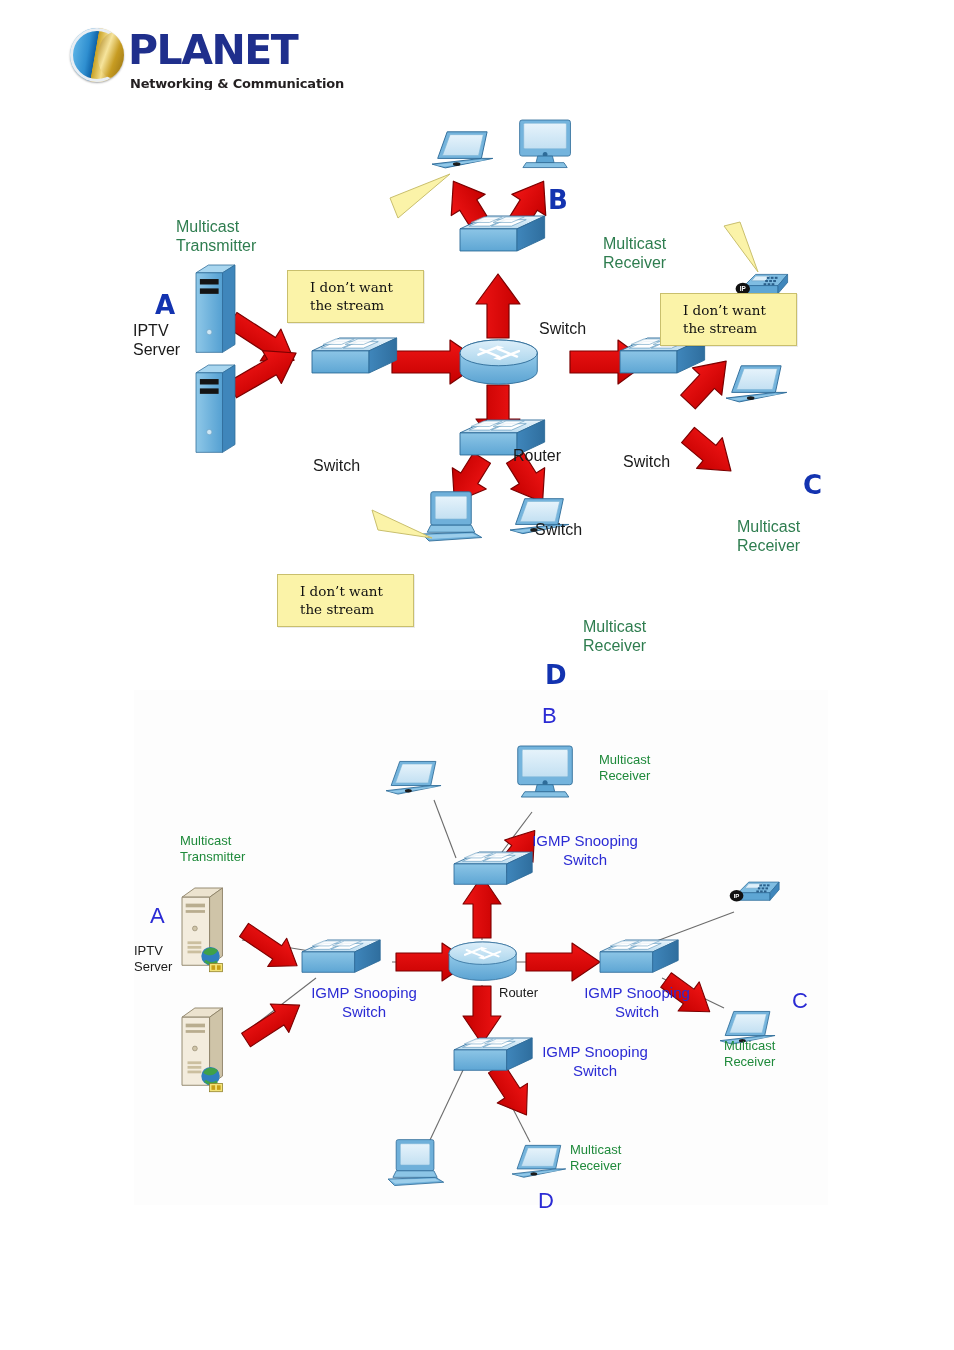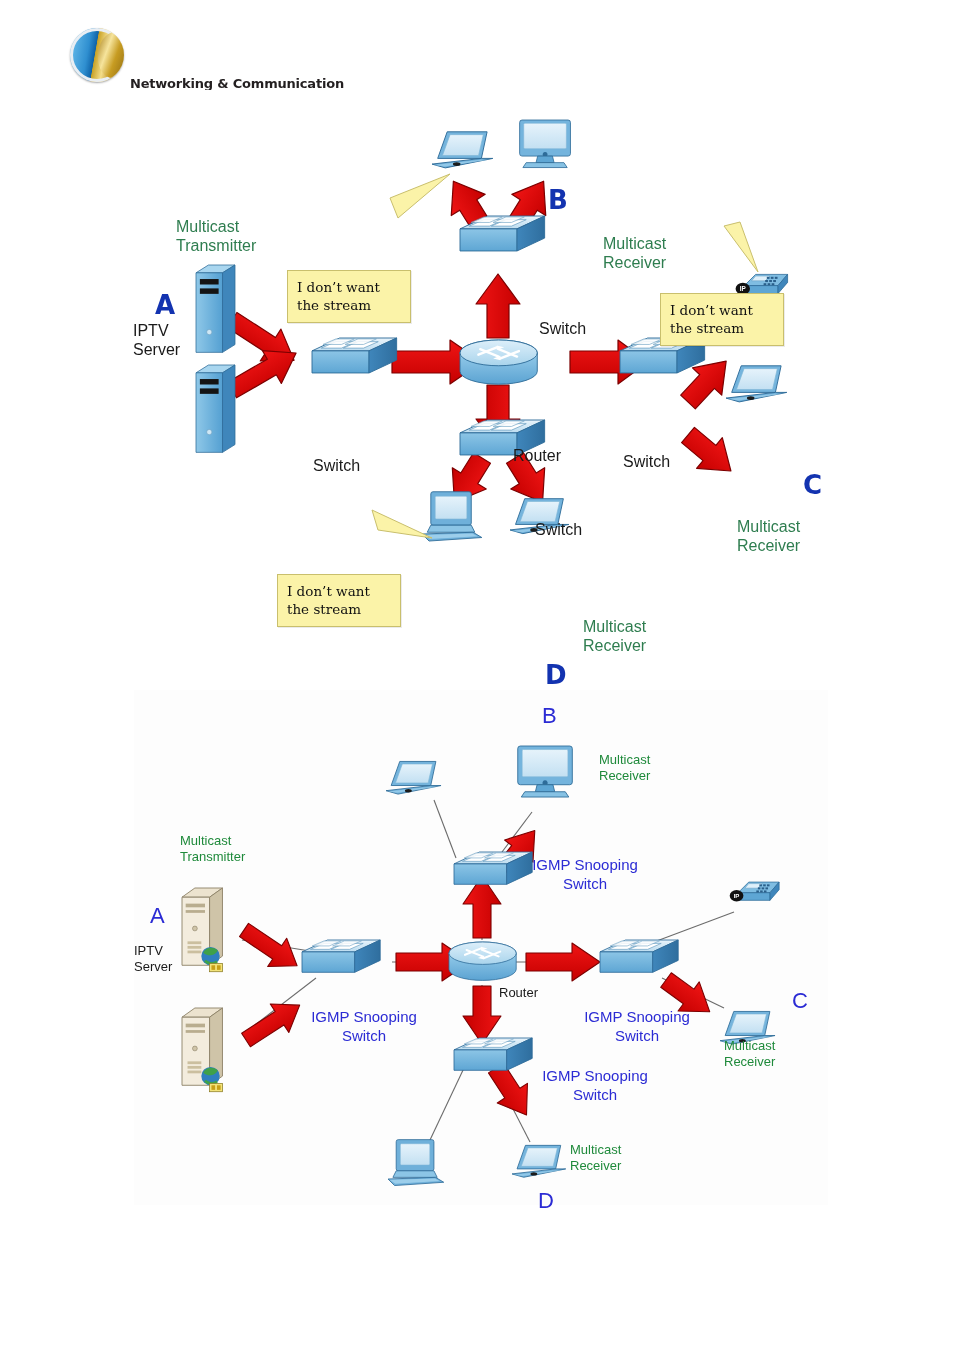--- a/index.html
+++ b/index.html
@@ -42,43 +42,44 @@
   }
 
   
   .diagram{position:absolute;}
   #diagram-top{left:0px;top:90px;width:954px;height:520px;background:#ffffff;}
   #diagram-bottom{left:134px;top:690px;width:694px;height:515px;background:#fdfdfd;}
   .lbl{position:absolute;white-space:nowrap;line-height:1.18;}
   .lbl-black{color:#1a1a1a;font-size:16px;}
   .lbl-green{color:#2e7d4f;font-size:16px;}
   .lbl-blue{color:#1333b0;font-weight:bold;font-size:26px;font-family:"DejaVu Sans",sans-serif;}
-  .lbl-blue-s{color:#2b2bd4;font-size:15px;text-align:center;line-height:1.25;margin-top:24px;}
+  .lbl-blue-s{color:#2b2bd4;font-size:15px;text-align:center;line-height:1.25;}
   .lbl-green-s{color:#1f8a3b;font-size:13px;line-height:1.25;}
   .lbl-black-s{color:#1a1a1a;font-size:13px;line-height:1.25;}
   .lbl-blue-ltr{color:#2b2bd4;font-size:22px;font-family:"Liberation Sans",sans-serif;}
 
   
   .callout{
     position:absolute;background:#fbf3a8;border:1px solid #c9bf6d;
     font-family:"DejaVu Serif", serif;font-size:13.5px;color:#111;
-    padding:7px 9px 8px 9px;line-height:1.35;white-space:pre-line;
+    padding:7px 9px 8px 22px;line-height:1.35;white-space:pre-line;
     box-shadow:1px 1px 0 rgba(0,0,0,.08);
   }
 
   
   svg{display:block;overflow:visible;}
 </style>
 </head>
 <body>
 
 <div class="page">
 
   <div id="brand-header">
     <div id="brand-globe"></div>
+    <div id="brand-wordmark">PLANET</div>
     <div id="brand-tagline">Networking &amp; Communication</div>
   </div>
 
   <div class="diagram" id="diagram-top">
     <svg width="954" height="520" viewBox="0 0 954 520">
       <defs>
         <linearGradient id="swTop" x1="0" y1="0" x2="0" y2="1">
           <stop offset="0" stop-color="#e9f4fb"></stop>
             <stop offset="1" stop-color="#bcdcef"></stop>
         </linearGradient>

